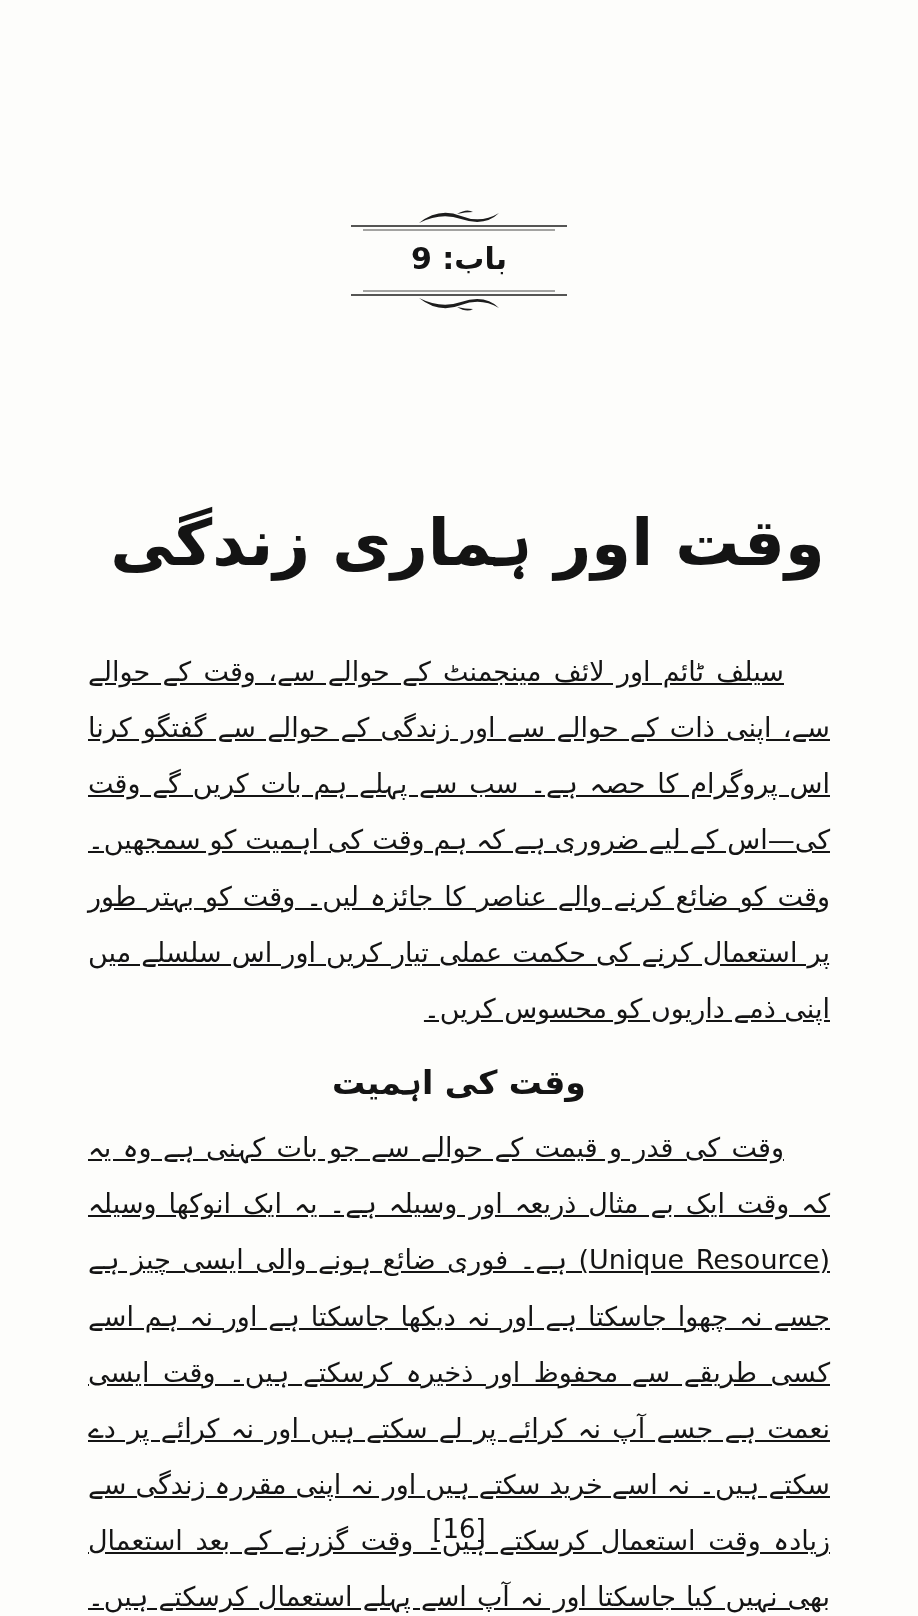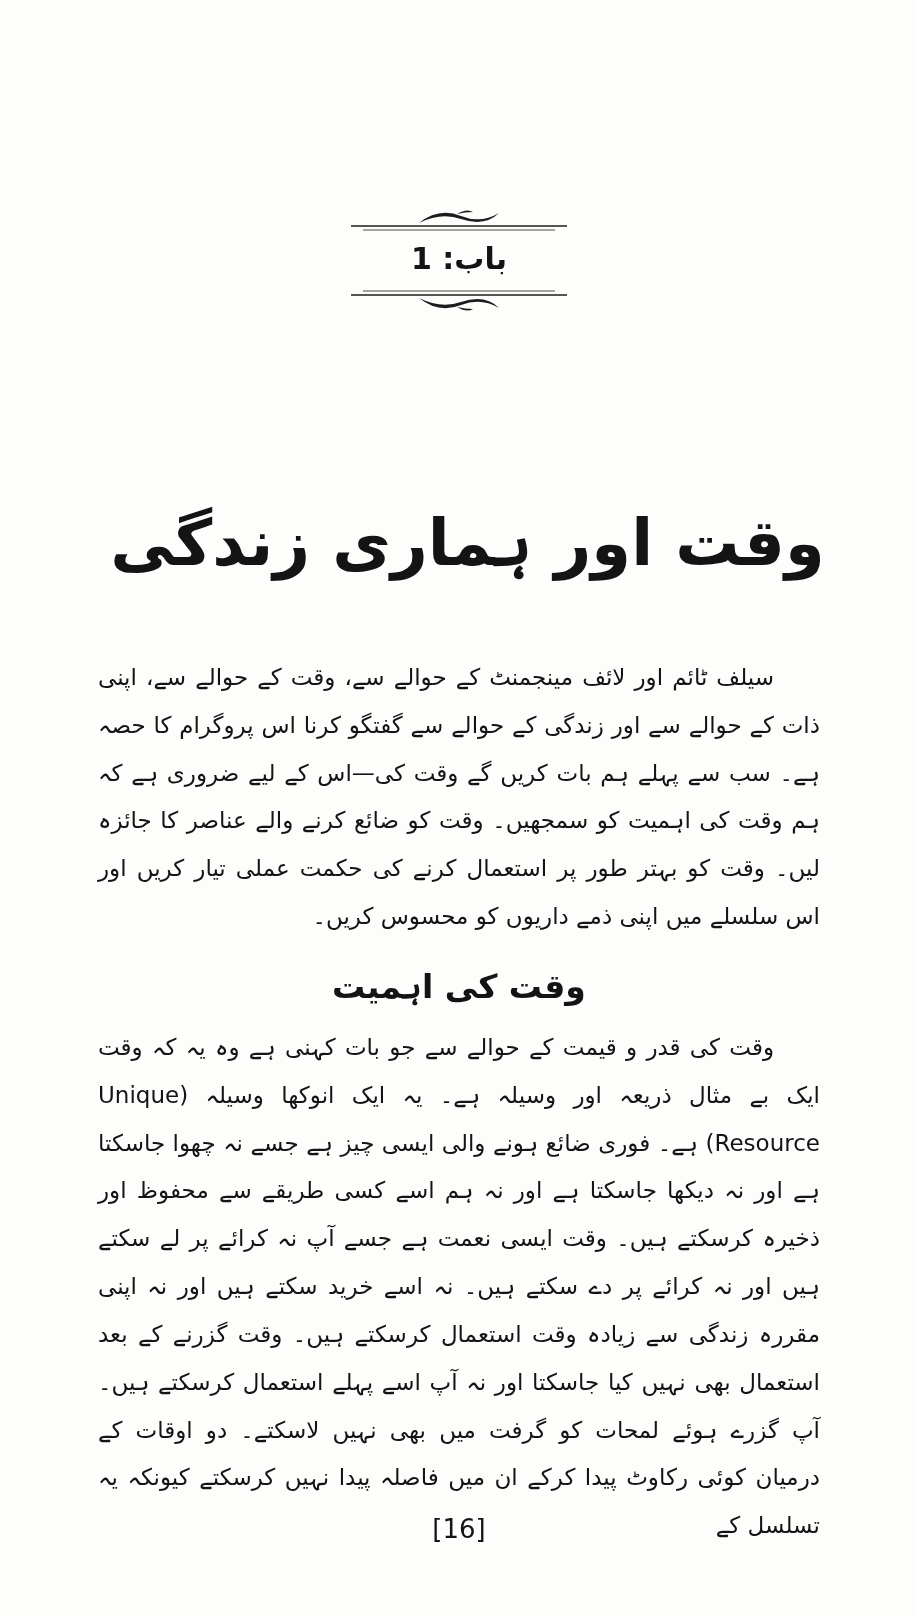--- a/index.html
+++ b/index.html
@@ -49,25 +49,26 @@
     padding-left: 17px;
   }
   .text-column {
     position: absolute;
     top: 640px;
     right: 84px;
     left: 84px;
     direction: rtl;
   }
   .para {
-    font-size: 23px;
+    font-size: 27px;
     line-height: 2.08;
     text-align: justify;
     text-justify: inter-word;
-    margin: 14px;
+    margin: 4px;
+    text-decoration: underline;
   }
   .para.first {
     text-indent: 46px;
   }
   .section-heading {
     direction: rtl;
     font-size: 33px;
     font-weight: 700;
     margin: 26px 0 18px 0;
     font-family: "DejaVu Serif", "DejaVu Sans", serif;
@@ -90,21 +91,21 @@
 
 <div class="page">
 
   <div class="chapter-block">
     <svg class="ornament" width="220" height="30" viewBox="0 0 220 30" aria-hidden="true">
       <line class="ink" x1="2" y1="21" x2="218" y2="21" stroke="#1c1c1c" stroke-width="1.6"></line>
       <line class="ink" x1="14" y1="25" x2="206" y2="25" stroke="#1c1c1c" stroke-width="0.8"></line>
       <path d="M70 18 q20 -16 42 -7 q20 8 38 -3 q-14 14 -38 6 q-20 -7 -42 4 z" fill="#1c1c1c"></path>
       <path d="M108 9 q10 -6 16 -2 q-8 0 -16 2 z" fill="#1c1c1c"></path>
     </svg>
-    <div class="chapter-label">باب: 1</div>
+    <div class="chapter-label">باب: 9</div>
     <svg class="ornament" width="220" height="30" viewBox="0 0 220 30" aria-hidden="true">
       <line class="ink" x1="2" y1="9" x2="218" y2="9" stroke="#1c1c1c" stroke-width="1.6"></line>
       <line class="ink" x1="14" y1="5" x2="206" y2="5" stroke="#1c1c1c" stroke-width="0.8"></line>
       <path d="M70 12 q20 16 42 7 q20 -8 38 3 q-14 -14 -38 -6 q-20 7 -42 -4 z" fill="#1c1c1c"></path>
       <path d="M108 21 q10 6 16 2 q-8 0 -16 -2 z" fill="#1c1c1c"></path>
     </svg>
   </div>
 
   <h1 class="page-title">وقت اور ہماری زندگی</h1>
 

